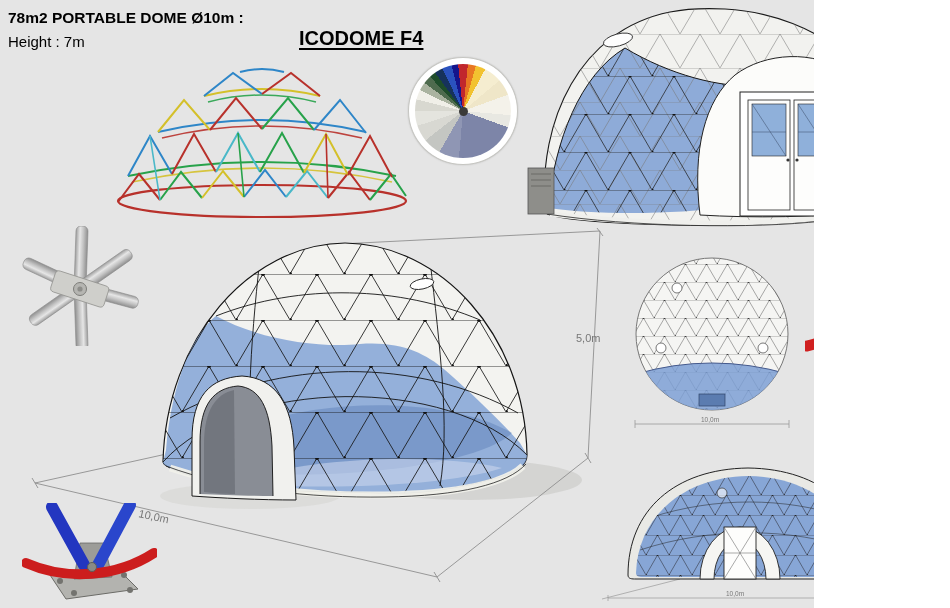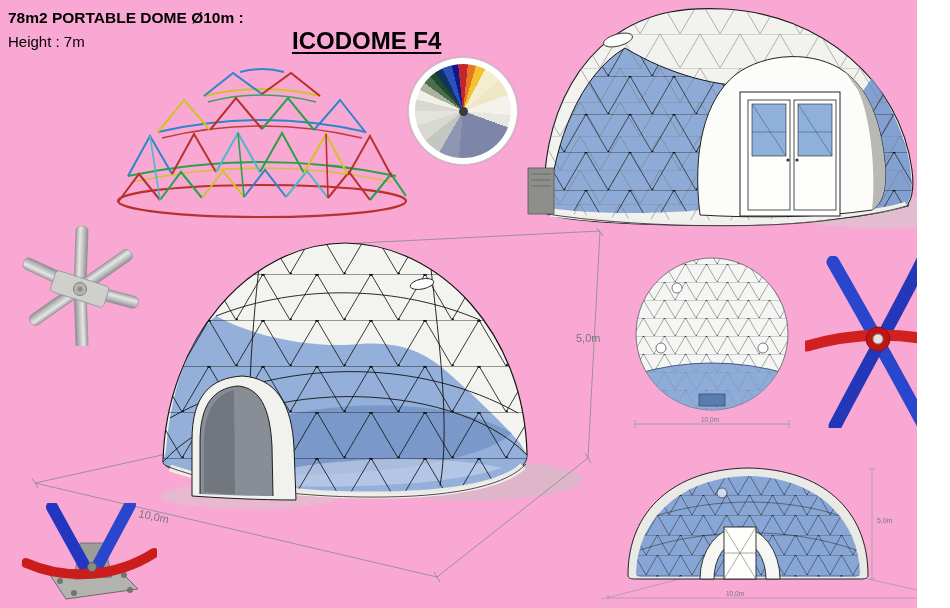--- a/index.html
+++ b/index.html
@@ -1,24 +1,24 @@
 <!DOCTYPE html>
 <html><head>
 <meta charset="utf-8">
 <style>
   html,body{margin:0;padding:0;background:#ffffff;}
-  #page{position:relative;width:917px;height:608px;background:#f9a8d4;overflow:hidden;
+  #page{position:relative;width:814px;height:608px;background:#e5e5e5;overflow:hidden;
         font-family:"Liberation Sans",sans-serif;color:#000;text-decoration:underline;}
   .abs{position:absolute;}
   
   #specs{left:8px;top:6px;width:280px;}
   #specs .spec-title{font-size:15.5px;font-weight:bold;line-height:24px;}
   #specs .spec-line{font-size:15px;line-height:24px;}
   
-  #heading{left:292px;top:27px;font-size:24px;font-weight:bold;
+  #heading{left:299px;top:27px;font-size:20px;font-weight:bold;
            text-decoration:underline;text-underline-offset:3px;}
   
   .fig{position:absolute;}
   #fig-frame{left:112px;top:56px;width:300px;height:166px;}
   #fig-wheel{left:408px;top:57px;width:110px;height:108px;}
   #fig-render{left:520px;top:0;width:430px;height:240px;}
   #fig-steelhub{left:10px;top:226px;width:140px;height:120px;z-index:3;}
   #fig-main{left:20px;top:228px;width:620px;height:372px;z-index:1;}
   #fig-topview{left:633px;top:246px;width:160px;height:190px;}
   #fig-colorhub{left:805px;top:256px;width:145px;height:172px;}

